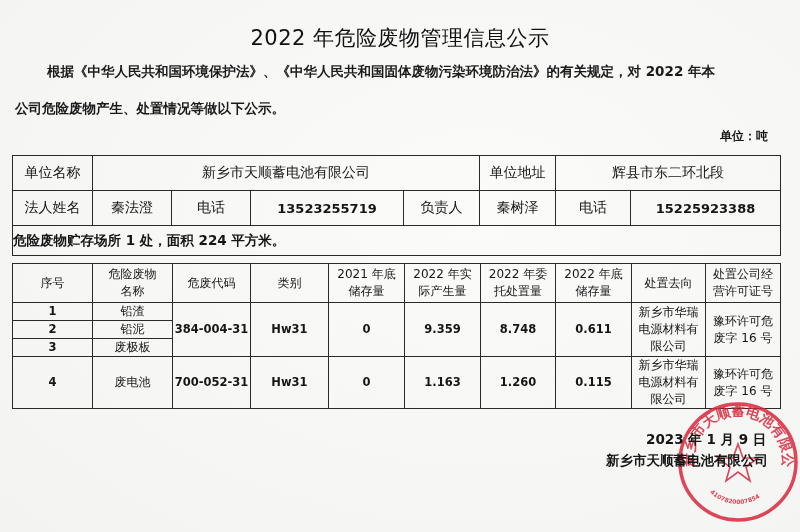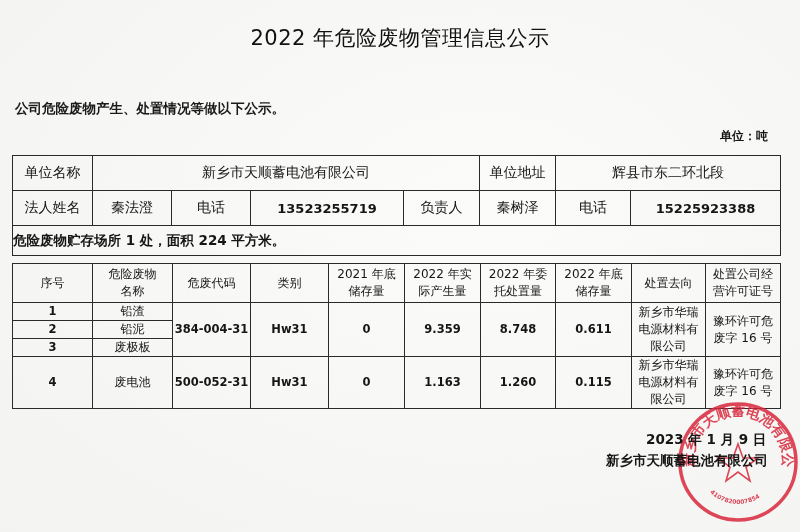--- a/index.html
+++ b/index.html
@@ -65,20 +65,21 @@
       position: absolute; left: 676px; top: 400px; width: 124px; height: 124px; z-index: 1;
       opacity: 0.85;
     }
   </style>
 </head>
 <body>
 
 <div class="paper">
 
   <div class="title">2022 年危险废物管理信息公示</div>
+  <div class="para p1">根据《中华人民共和国环境保护法》、《中华人民共和国固体废物污染环境防治法》的有关规定，对 2022 年本</div>
   <div class="para p2">公司危险废物产生、处置情况等做以下公示。</div>
   <div class="unit">单位：吨</div>
 
   <table class="info">
     <colgroup>
       <col style="width:80px">
         <col style="width:79px">
         <col style="width:79px">
       <col style="width:153px">
         <col style="width:76px">
@@ -153,21 +154,21 @@
       <td>铅泥</td>
     </tr>
     <tr class="thin">
       <td class="bold">3</td>
       <td>废极板</td>
     </tr>
 
     <tr class="big">
       <td class="bold">4</td>
       <td>废电池</td>
-      <td class="bold">500-052-31</td>
+      <td class="bold">700-052-31</td>
       <td class="bold">Hw31</td>
       <td class="bold">0</td>
       <td class="bold">1.163</td>
       <td class="bold">1.260</td>
       <td class="bold">0.115</td>
       <td class="dest"><span>新乡市华瑞</span><br><span>电源材料有</span><br><span>限公司</span></td>
       <td class="dest"><span>豫环许可危</span><br><span>废字 16 号</span></td>
     </tr>
   </tbody>
     </table>

